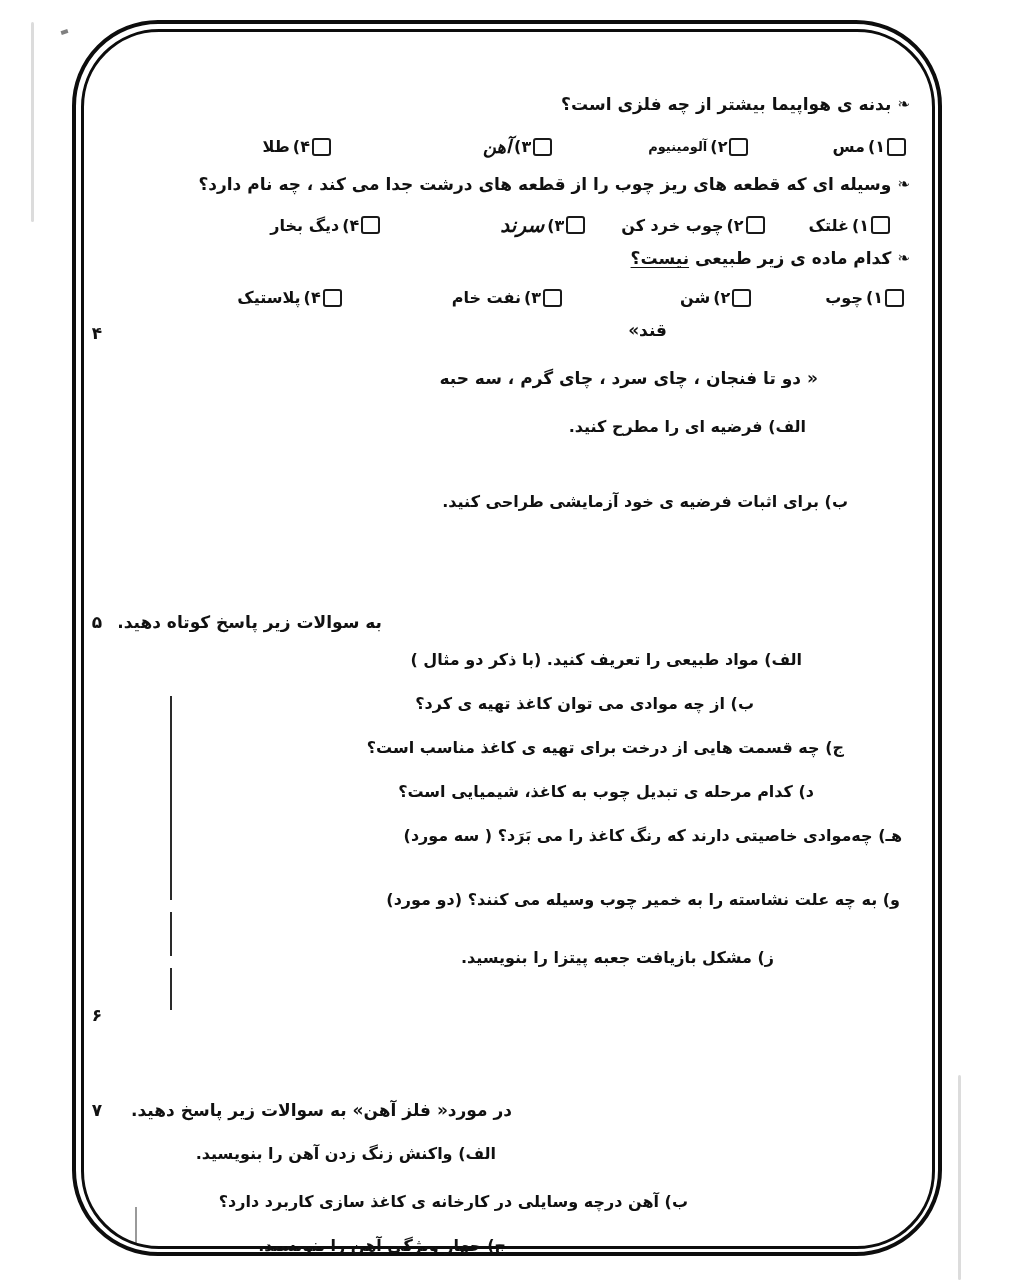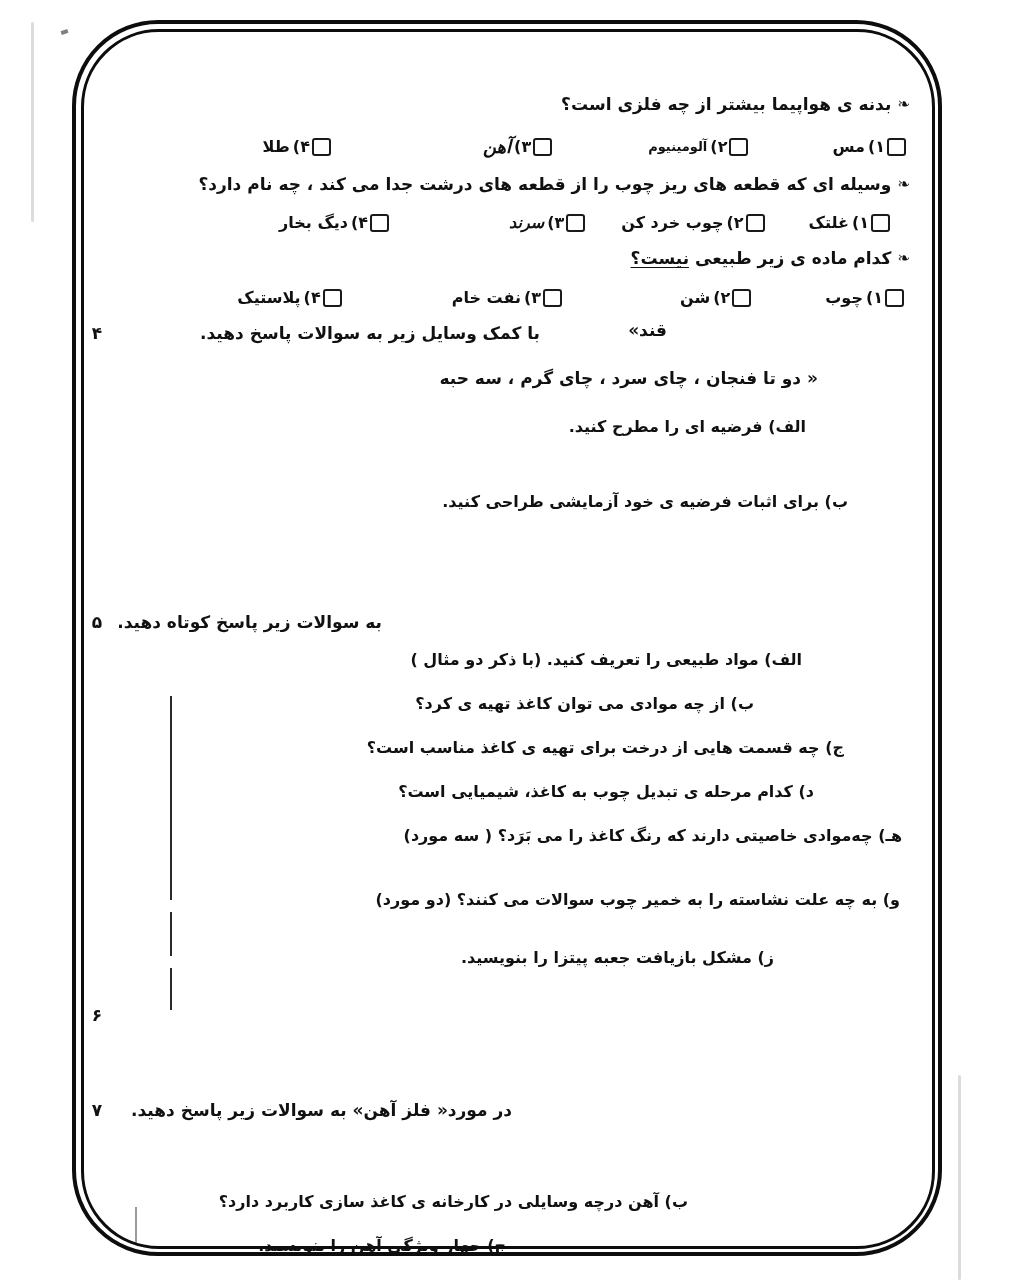--- a/index.html
+++ b/index.html
@@ -225,21 +225,21 @@
     <span style="width:44px"></span>
     <span class="option">
       <span class="checkbox"></span>
       <span class="opt-num">۲)</span>
       <span class="opt-text">چوب خرد کن</span>
     </span>
     <span style="width:36px"></span>
     <span class="option">
       <span class="checkbox"></span>
       <span class="opt-num">۳)</span>
-      <span class="opt-text accent" style="font-size:16px">سرند</span>
+      <span class="opt-text accent" style="font-size:20px">سرند</span>
     </span>
     <span style="width:120px"></span>
     <span class="option">
       <span class="checkbox"></span>
       <span class="opt-num">۴)</span>
       <span class="opt-text">دیگ بخار</span>
     </span>
   </div>
 
   <div class="line q-stem" style="right:0px; top:190px;">
@@ -266,21 +266,20 @@
     </span>
     <span style="width:110px"></span>
     <span class="option">
       <span class="checkbox"></span>
       <span class="opt-num">۴)</span>
       <span class="opt-text">پلاستیک</span>
     </span>
   </div>
 
   <div class="qnum" style="right:800px; top:263px;">۴</div>
-  <div class="qbody" style="right:370px; top:263px;">با کمک وسایل زیر به سوالات پاسخ دهید.</div>
   <div class="qbody" style="right:243px; top:260px;">قند»</div>
 
   <div class="qbody" style="right:92px; top:308px;">« دو تا فنجان ، چای سرد ، چای گرم ، سه حبه</div>
 
   <div class="sub" style="right:104px; top:357px;">
     <span>الف)</span>
     <span>فرضیه ای را مطرح کنید.</span>
   </div>
   <div class="sub" style="right:62px; top:432px;text-align:center;">
     <span>ب)</span>
@@ -309,32 +308,36 @@
   <div class="sub" style="right:96px; top:722px;">
     <span>د)</span>
     <span>کدام مرحله ی  تبدیل چوب به کاغذ، شیمیایی است؟</span>
   </div>
   <div class="sub" style="right:8px; top:766px;">
     <span>هـ)</span>
     <span>چه‌موادی خاصیتی دارند که رنگ کاغذ را می بَرَد؟ ( سه مورد)</span>
   </div>
   <div class="sub" style="right:10px; top:830px;">
     <span>و)</span>
-    <span>به چه علت نشاسته را به خمیر چوب سوالات می کنند؟ (دو مورد)</span>
+    <span>به چه علت نشاسته را به خمیر چوب وسیله می کنند؟ (دو مورد)</span>
   </div>
   <div class="sub" style="right:136px; top:888px;">
     <span>ز)</span>
     <span>مشکل بازیافت جعبه پیتزا را بنویسید.</span>
   </div>
 
   <div class="qnum" style="right:800px; top:945px;">۶</div>
 
   <div class="qnum" style="right:800px; top:1040px;">۷</div>
   <div class="qbody" style="right:398px; top:1040px;">در مورد« فلز آهن» به سوالات زیر پاسخ دهید.</div>
 
+  <div class="sub" style="right:414px; top:1084px;">
+    <span>الف)</span>
+    <span>واکنش زنگ زدن آهن را بنویسید.</span>
+  </div>
   <div class="sub" style="right:222px; top:1132px;">
     <span>ب)</span>
     <span>آهن درچه وسایلی در کارخانه ی کاغذ سازی کاربرد دارد؟</span>
   </div>
   <div class="sub" style="right:404px; top:1176px;">
     <span>ج)</span>
     <span>چهار ویژگی آهن را بنویسید.</span>
   </div>
 
 </div>

